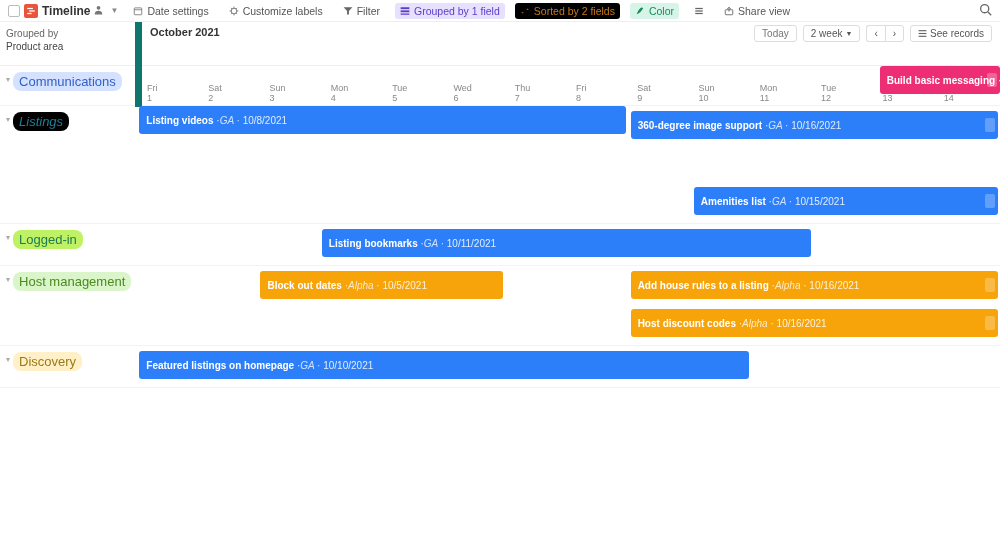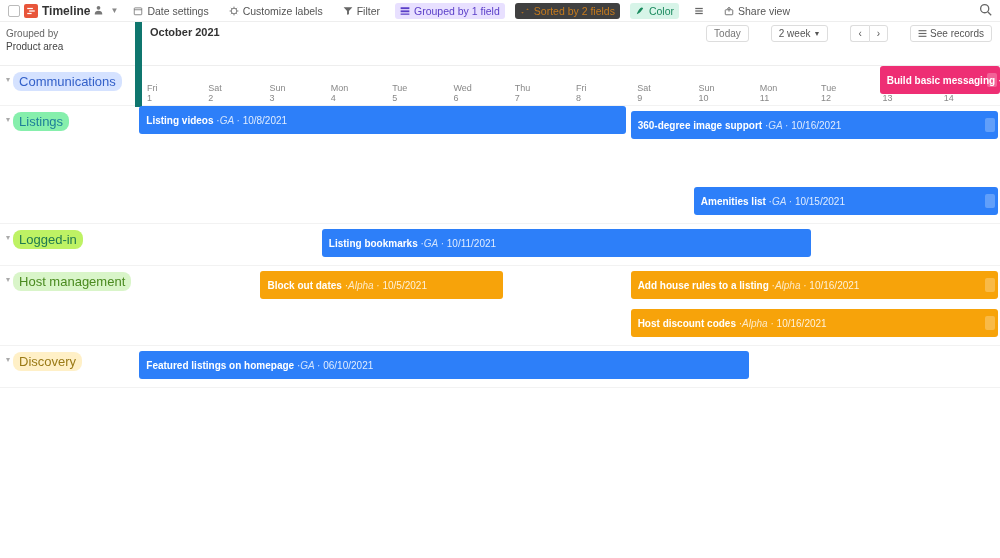--- a/index.html
+++ b/index.html
@@ -1,33 +1,33 @@
 <!DOCTYPE html>
 <html><head>
 <meta charset="utf-8">
 <style>
   * { box-sizing: border-box; margin: 0; padding: 0; }
   body { font-family: -apple-system, BlinkMacSystemFont, "Segoe UI", sans-serif; font-size: 11px; color: #333; background: #fff; width: 1000px; height: 558px; overflow: hidden; }
   .toolbar { display: flex; align-items: center; padding: 4px 8px; border-bottom: 1px solid #eee; gap: 10px; height: 22px; }
   .tb-left { display: flex; align-items: center; gap: 4px; }
   .tb-btn { display: inline-flex; align-items: center; gap: 4px; padding: 2px 5px; border-radius: 3px; cursor: pointer; font-size: 10.5px; color: #555; }
   .tb-btn.pill-purple { background: #e8e0ff; color: #5a3ec8; }
-  .tb-btn.pill-orange { background: #404040; color: #c77b1d; }
+  .tb-btn.pill-orange { background: #000000; color: #c77b1d; }
   .tb-btn.pill-teal { background: #d7f4e8; color: #1a8a5e; }
   .view-icon { width: 14px; height: 14px; background: #e8553a; border-radius: 2px; display:inline-flex; align-items:center; justify-content:center;}
   .view-title { font-weight: 700; font-size: 12px; color: #333; }
   .icon { width: 10px; height: 10px; display: inline-block; }
   .spacer { flex: 1; }
   .search-icon { width: 13px; height: 13px; }
   .sub-header { display: flex; align-items: flex-start; height: 44px; border-bottom: 1px solid #eee; }
   .group-col { width: 135px; padding: 5px 0 0 6px; font-size: 10px; color: #333; line-height: 1.3; }
   .group-col .lbl { font-weight: 400; color: #666;}
   .timeline-head { flex: 1; position: relative; border-left: 7px solid #0f766e; }
   .month-label { font-size: 11px; font-weight: 600; padding: 4px 0 2px 8px; color: #333;}
-  .controls { position: absolute; right: 8px; top: 3px; display: flex; gap: 22px; align-items: center; }
+  .controls { position: absolute; right: 8px; top: 3px; display: flex; gap: 6px; align-items: center; }
   .ctrl-btn { border: 1px solid #ddd; background: #fff; border-radius: 3px; padding: 2px 7px; font-size: 10px; color: #555; cursor: pointer; display:inline-flex; align-items:center; gap:3px;}
   .ctrl-btn.today-active { color: #777; border-color:#ddd;}
   .nav-pair { display:flex; }
   .nav-pair .ctrl-btn:first-child { border-radius: 3px 0 0 3px; border-right: none;}
   .nav-pair .ctrl-btn:last-child { border-radius: 0 3px 3px 0;}
   .days-row { display: flex; padding-left: 0; }
   .day-cell { flex: 1; font-size: 9px; color: #888; padding: 0 0 3px 5px; line-height: 1.1; margin-top: 44px; }
   .day-cell .dow { display:block; }
   .day-cell .dnum { display:block; }
   .group-row { border-bottom: 1px solid #f2f2f2; display: flex; }
@@ -42,21 +42,21 @@
   .bar.has-stage .stage::after { content: " · "; }
   .bar .stage { font-style: italic; opacity:0.9;}
   .bar.blue { background: #2d7ff9; }
   .bar.green { background: #20c933; }
   .bar.orange { background: #f7a30a; }
   .bar.pink { background: #ee2e74; }
   .bar-end-cap { position:absolute; right:3px; top:50%; transform:translateY(-50%); width:10px; height:14px; border-radius:2px; background:rgba(255,255,255,0.25);}
   .rows-wrap { display:flex; flex-direction:column;}
   
   .tag-comm { background:#d5e2ff; color:#3360c9;}
-  .tag-list { background:#86efac; color:#1e7f99;}
+  .tag-list { background:#000000; color:#1e7f99;font-style:italic;}
   .tag-login { background:#bef264; color:#1f7a50;}
   .tag-host { background:#d9f5c9; color:#4a8a1f;}
   .tag-disc { background:#fff0c7; color:#9a7a16;}
 </style>
 </head>
 <body>
 
 <div class="toolbar">
   <div class="tb-left">
     <span style="width:12px;height:12px;border:1px solid #bbb;border-radius:2px;display:inline-block;"></span>
@@ -300,17 +300,17 @@
       </div>
     </div>
     <div class="group-row" style="height: 42px;">
       <div class="group-side">
         <span class="grp-toggle">▾</span>
         <span class="group-tag tag-disc">Discovery</span>
       </div>
       <div class="track-area">
         <div class="bar blue has-stage" style="left: 0.5%; width: 70.5%; top: 5px;">
           <span class="title">Featured listings on homepage</span>
-          <span class="meta"><span class="stage">GA</span><span>06/10/2021</span></span>
+          <span class="meta"><span class="stage">GA</span><span>10/10/2021</span></span>
         </div>
       </div>
     </div>
   </div>
 
 </body></html>

